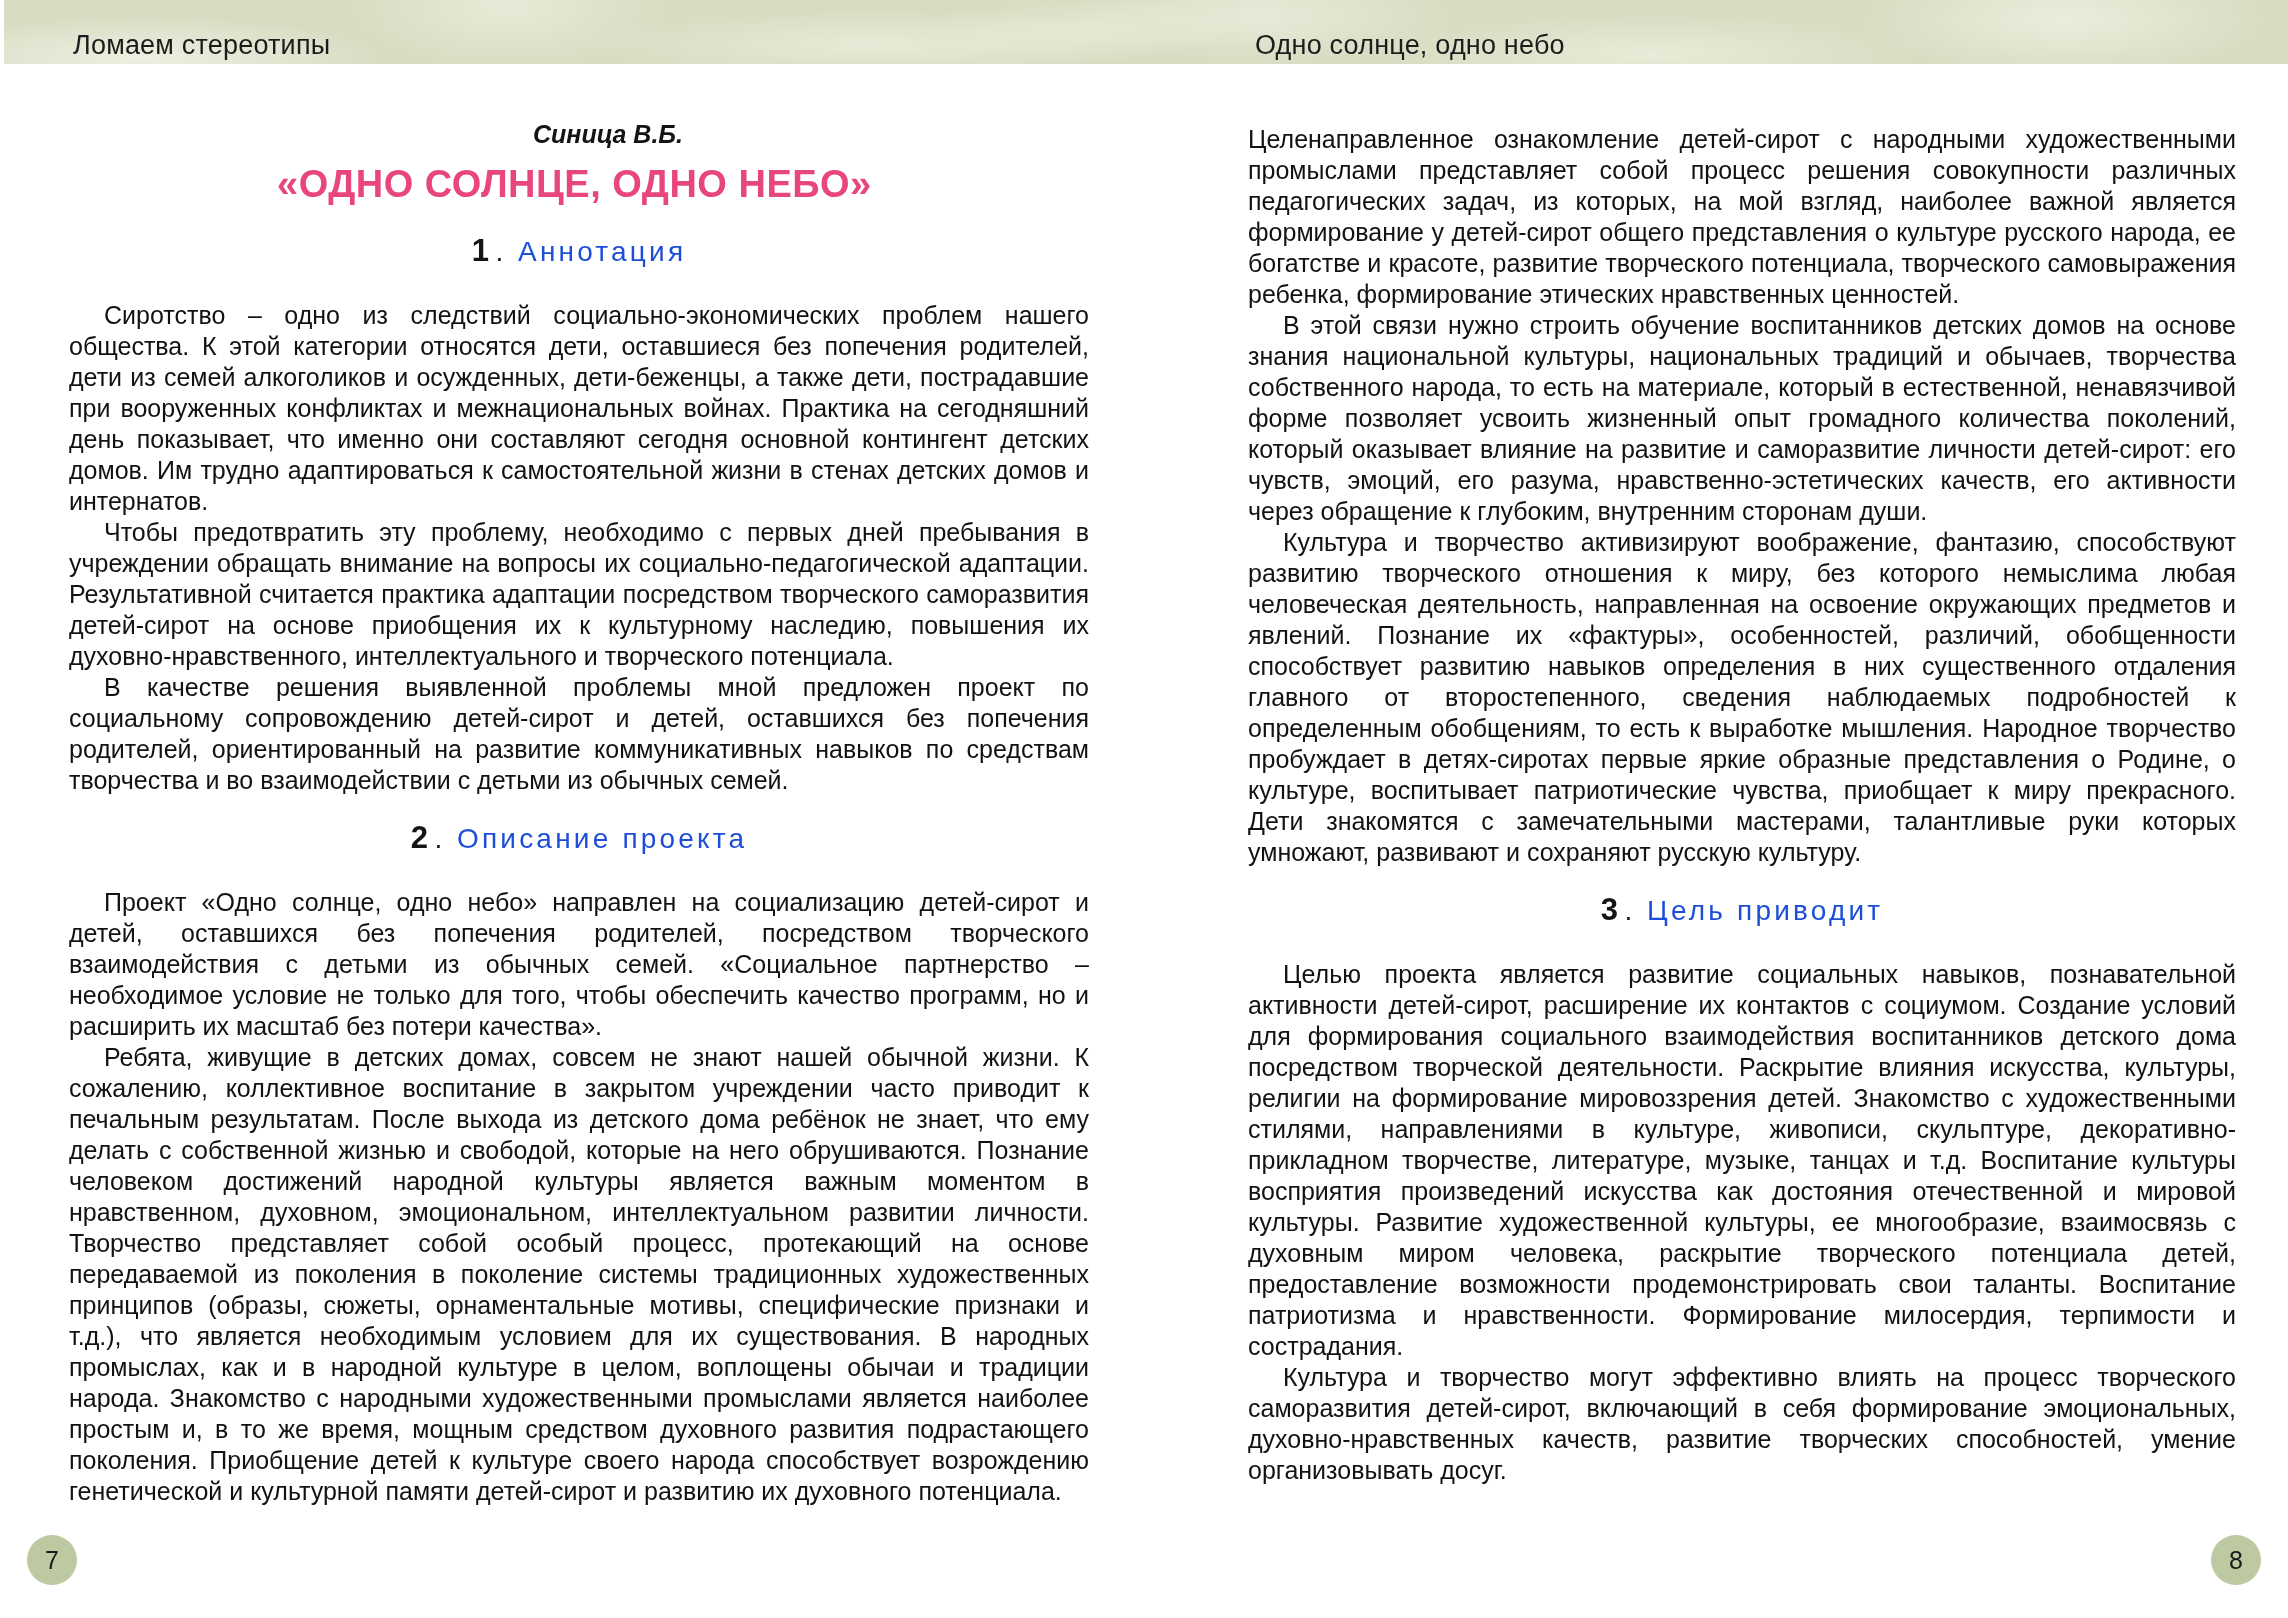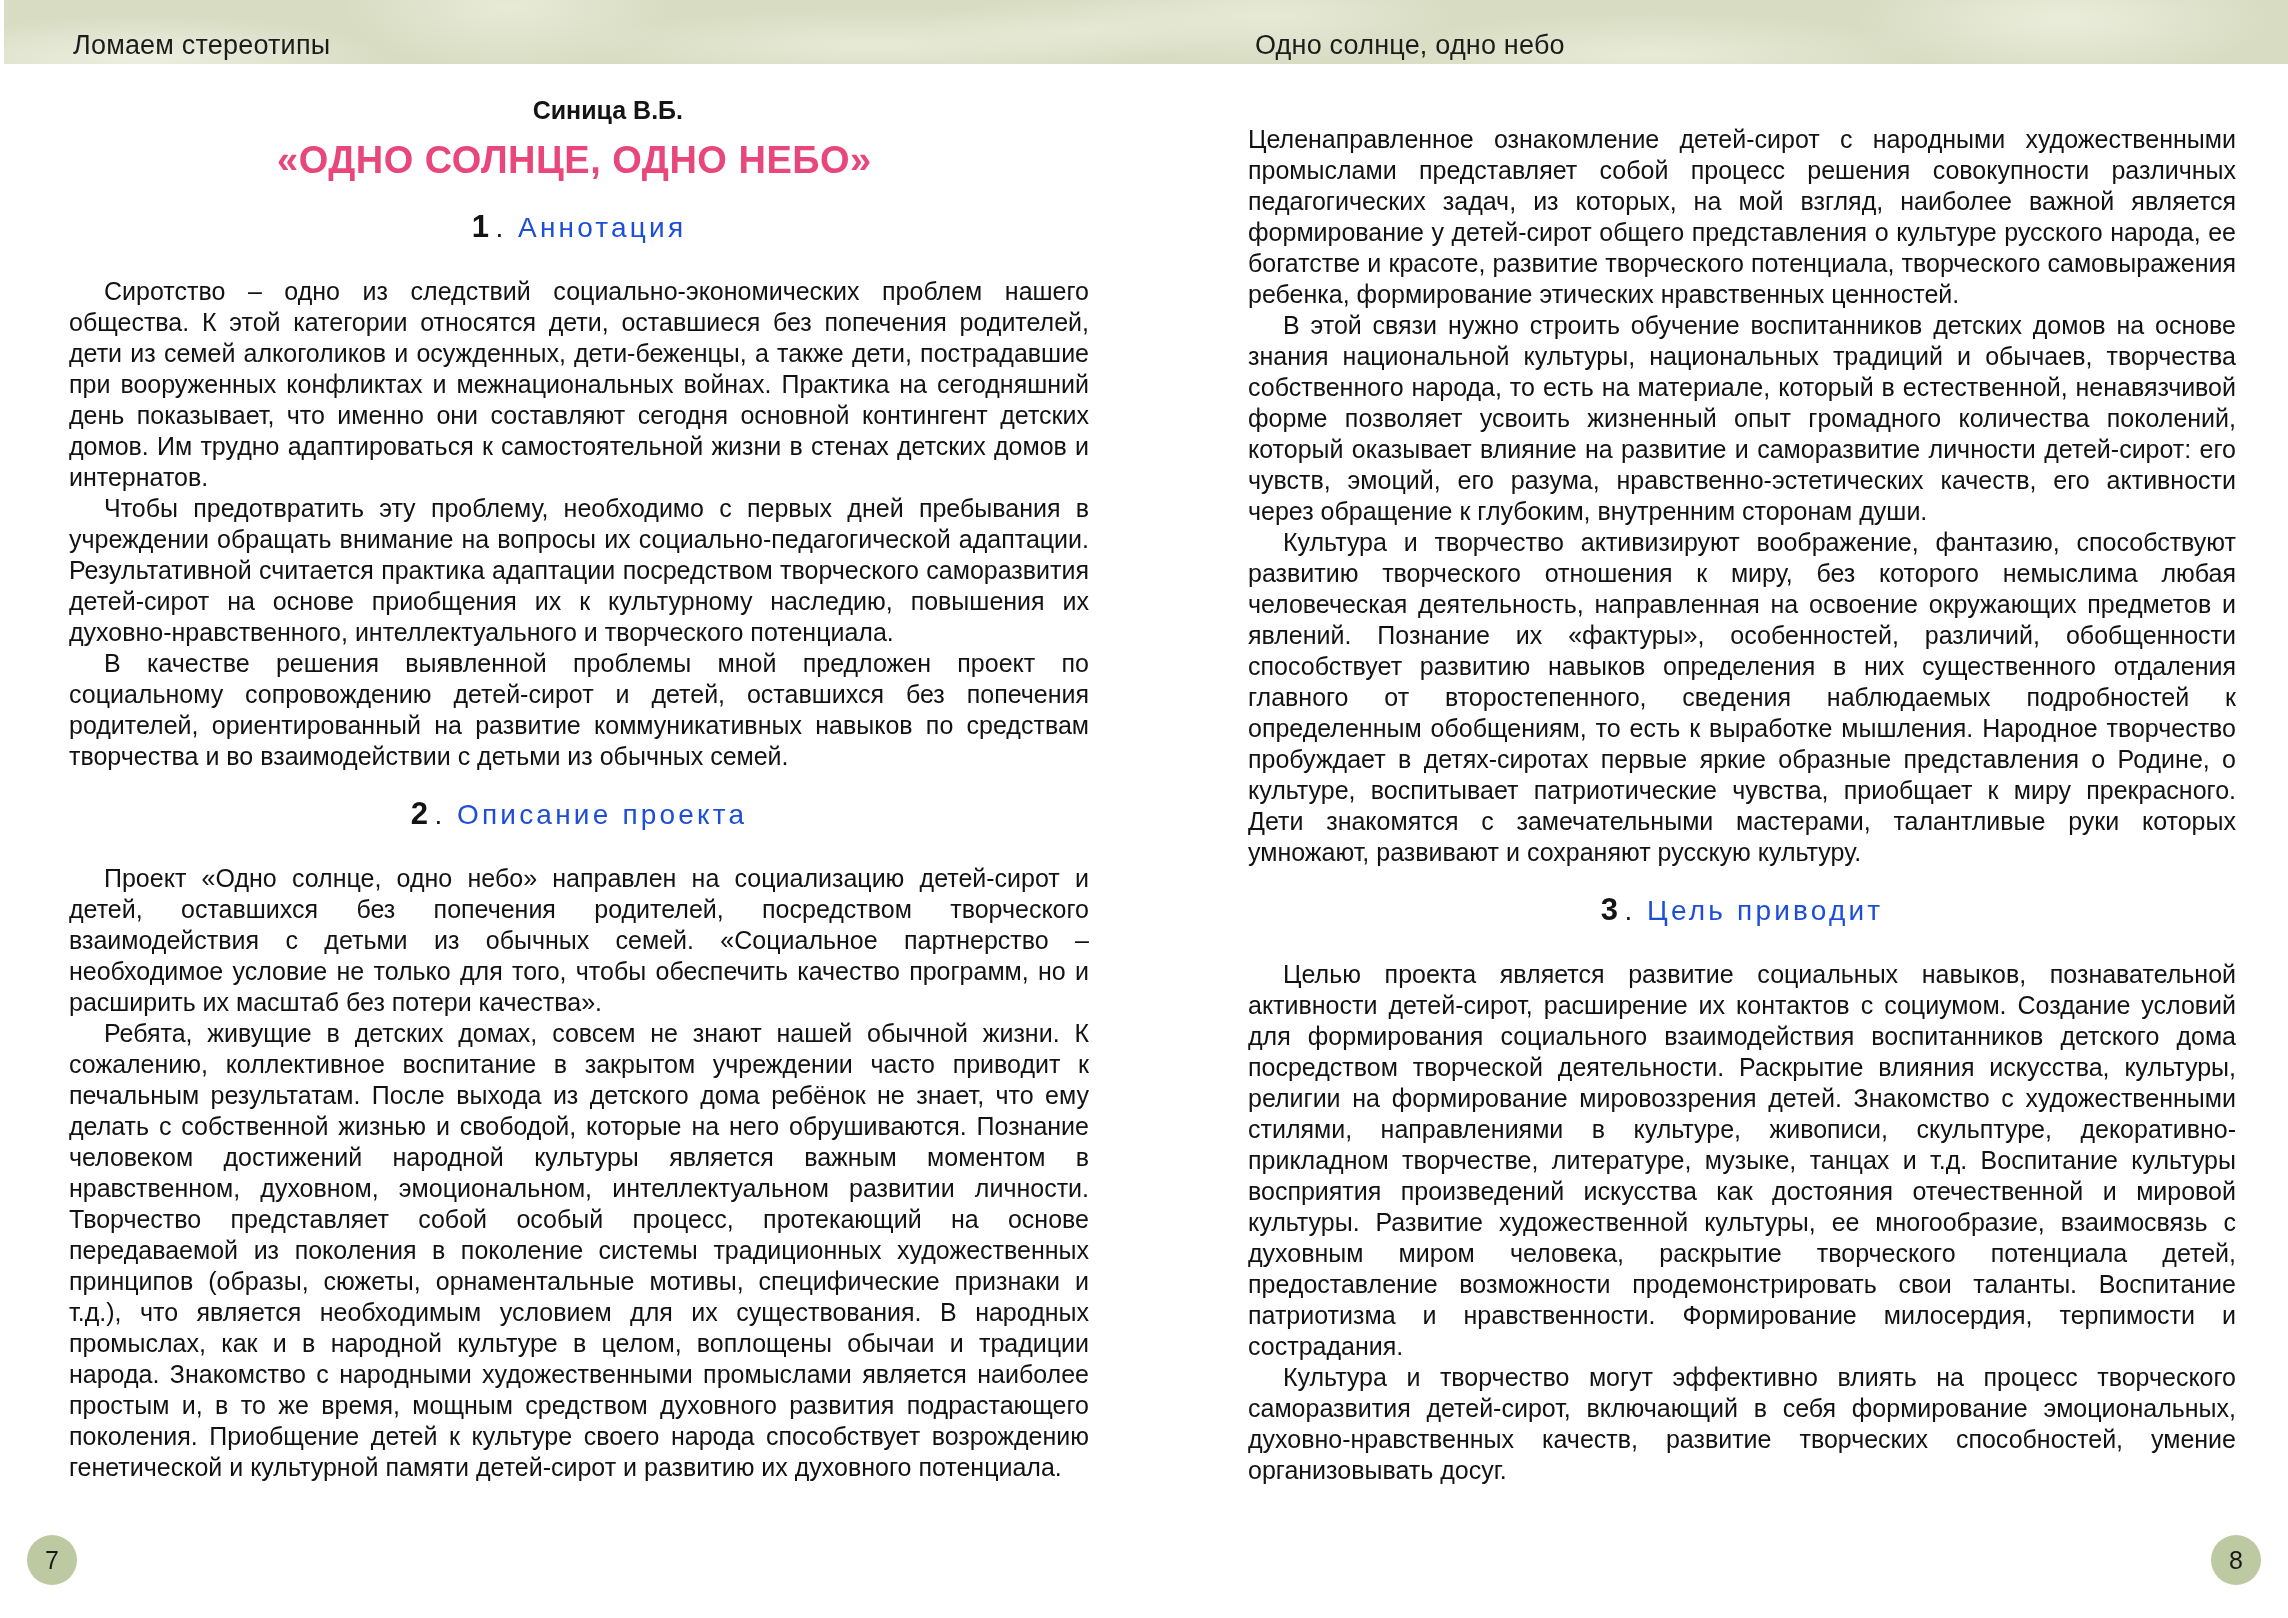--- a/index.html
+++ b/index.html
@@ -33,23 +33,25 @@
   .header-band .rt-right{left:1251px;text-align:center;}
 
   
   .col{position:absolute;top:72px;}
   .col-left{left:69px;width:1020px;padding-top:24px;}
   .col-right{left:1248px;width:988px;padding-top:52px;}
 
   .author{
     text-align:right;
     padding-right:406px;
+    font-style:italic;
     font-weight:bold;
     font-size:25px;line-height:29.5px;
     color:#141414;
+    margin-top:24px;
   }
   .doc-title{
     margin:9.2px 0 0 208px;
     color:#e8477b;
     font-weight:bold;
     font-size:38px;line-height:50px;
     letter-spacing:0.5px;
   }
   .section-heading{
     text-align:center;

